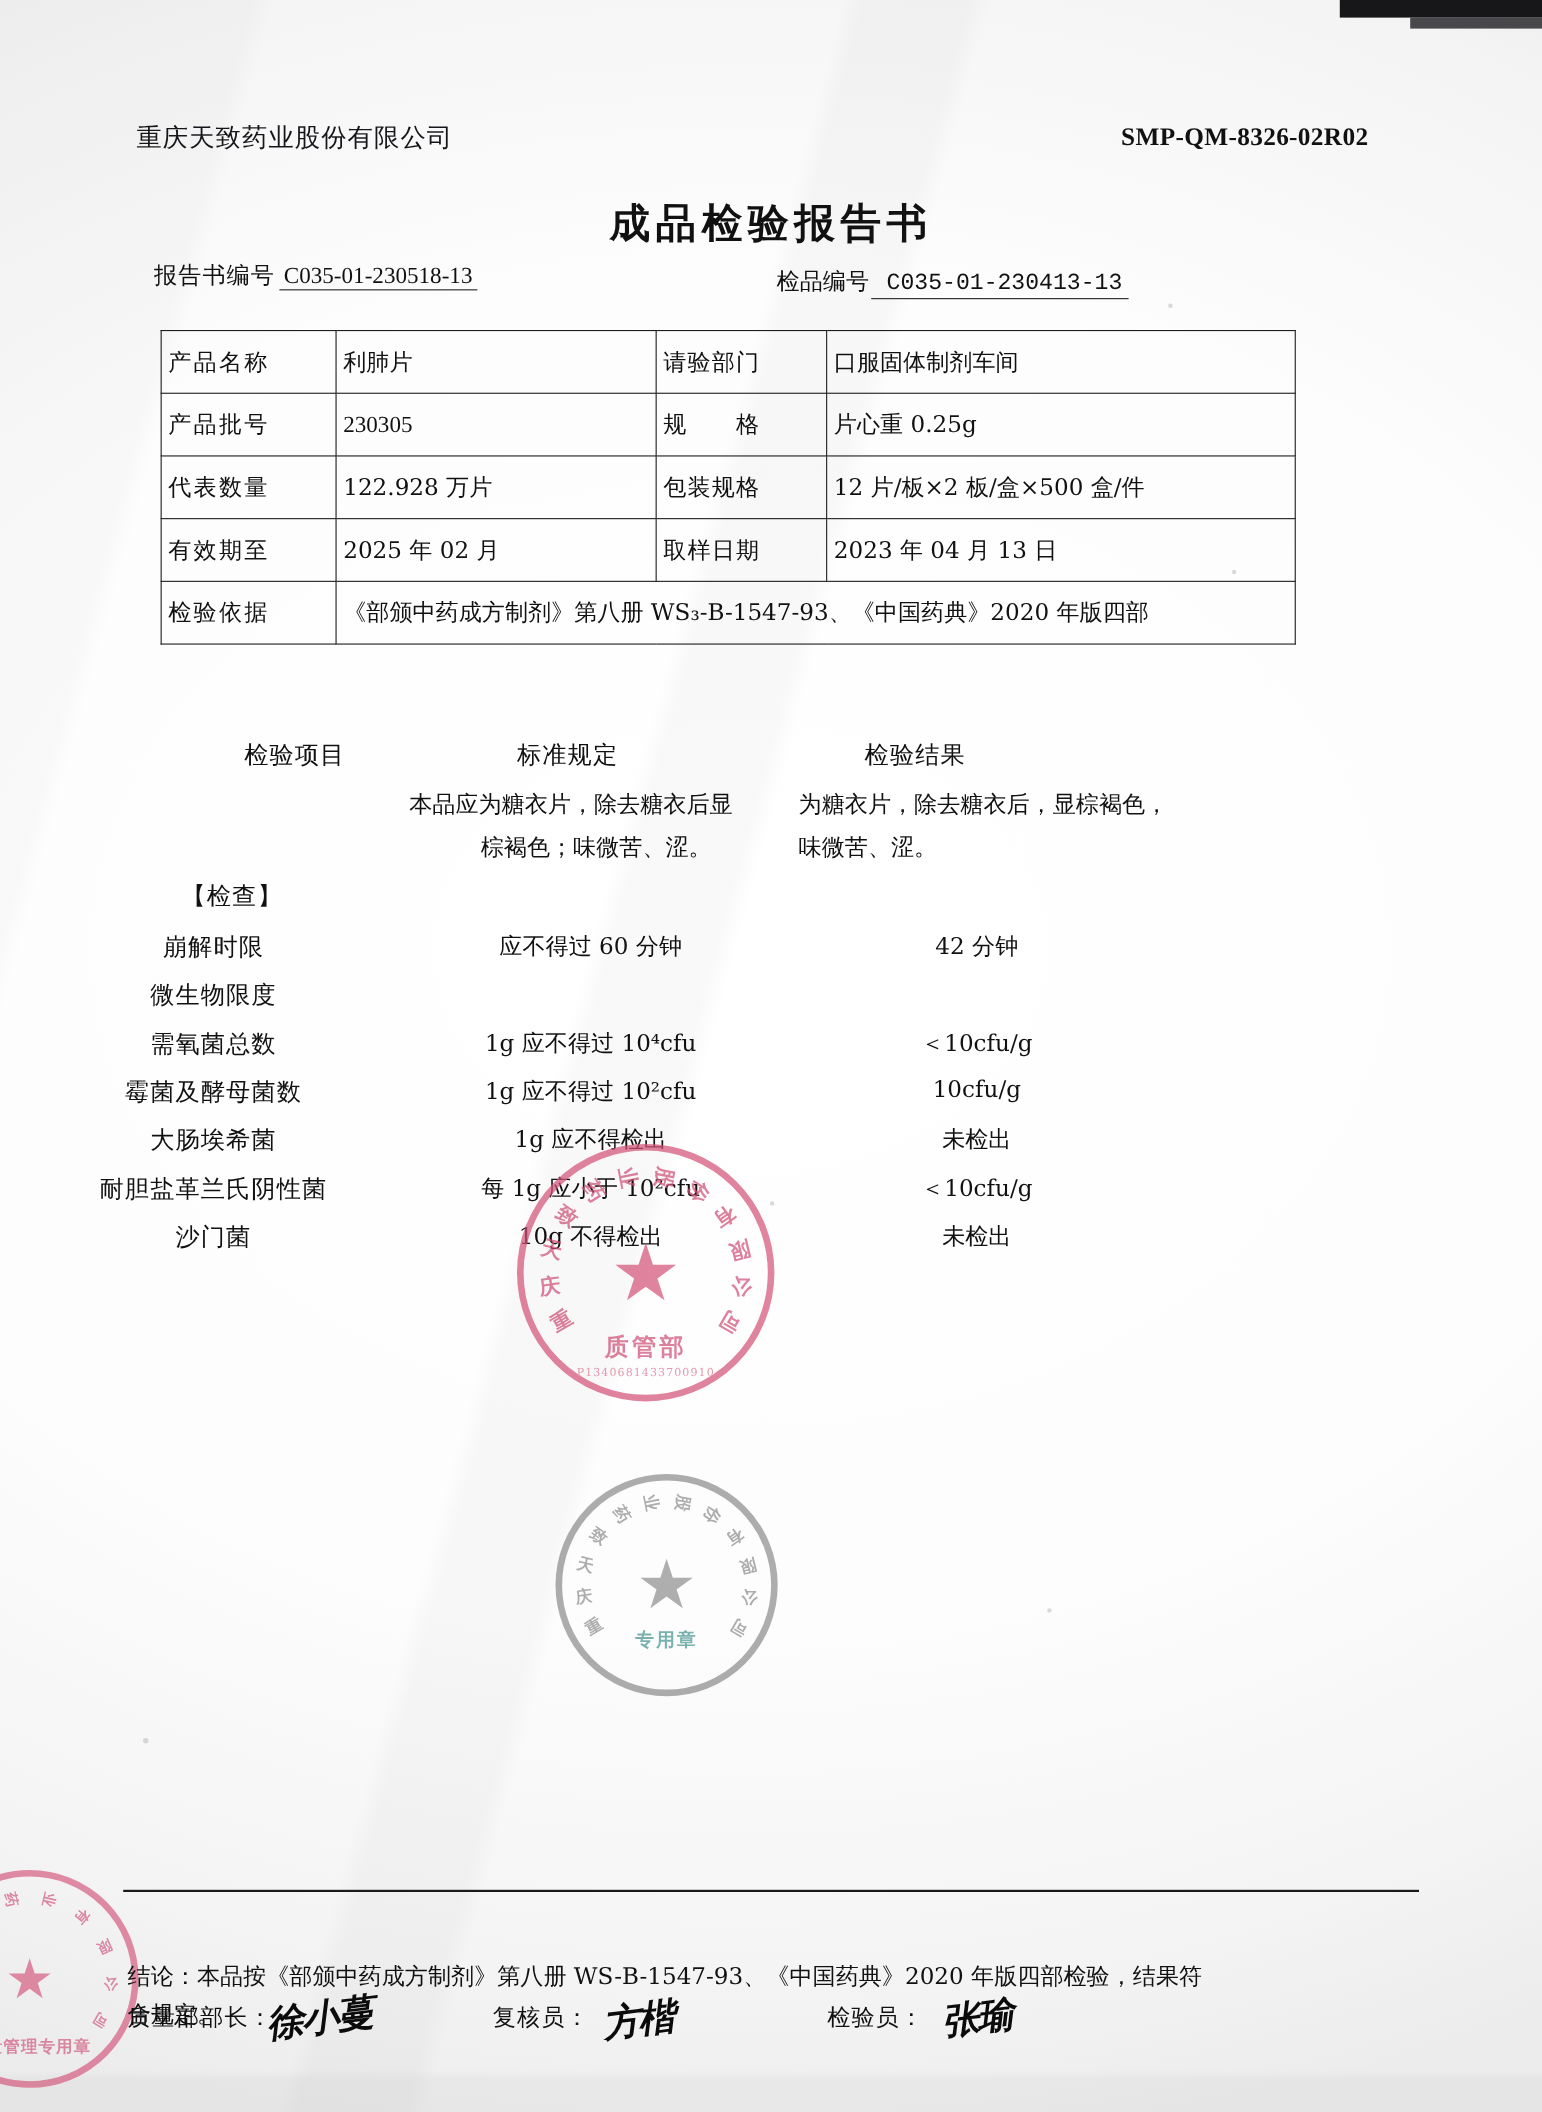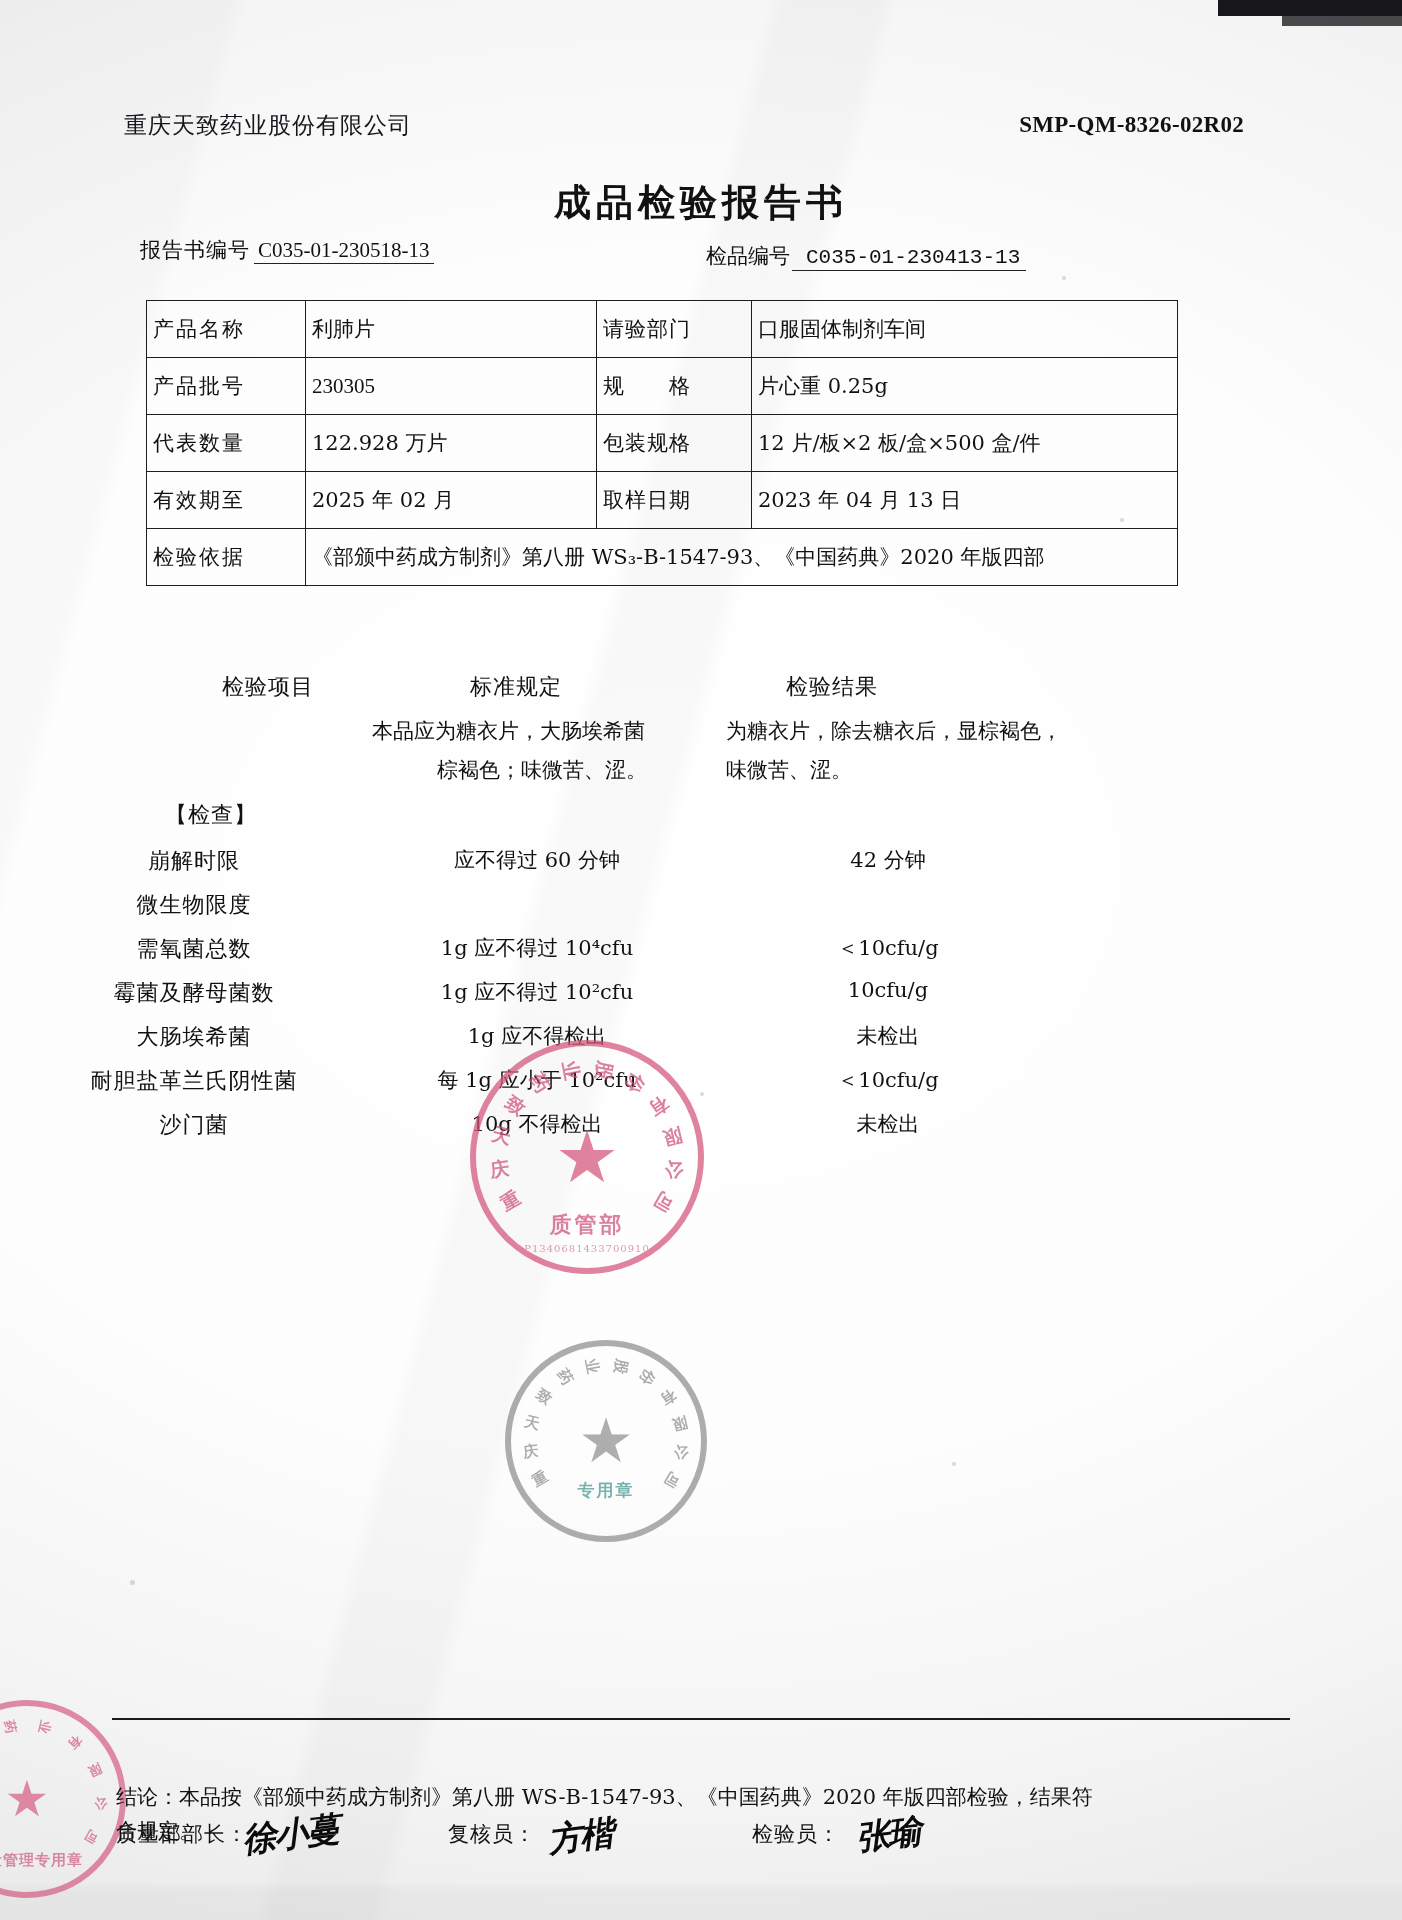--- a/index.html
+++ b/index.html
@@ -219,21 +219,21 @@
     <div class="colhead">
       <span class="ch1">检验项目</span>
       <span class="ch2">标准规定</span>
       <span class="ch3">检验结果</span>
     </div>
 
     <div class="rowgrid">
 
       <div class="r two-line" style="height:88px;">
         <div class="std" style="left:372px;width:340px;top:0;position:absolute;">
-          <div>本品应为糖衣片，大肠埃希菌</div>
+          <div>本品应为糖衣片，除去糖衣后显</div>
           <div style="text-align:center">棕褐色；味微苦、涩。</div>
         </div>
         <div class="rst" style="left:726px;width:340px;top:0;position:absolute;">
           <div>为糖衣片，除去糖衣后，显棕褐色，</div>
           <div>味微苦、涩。</div>
         </div>
       </div>
 
       <div class="r" style="height:46px;margin-left:17px;">
         <div class="item">【检查】</div>

